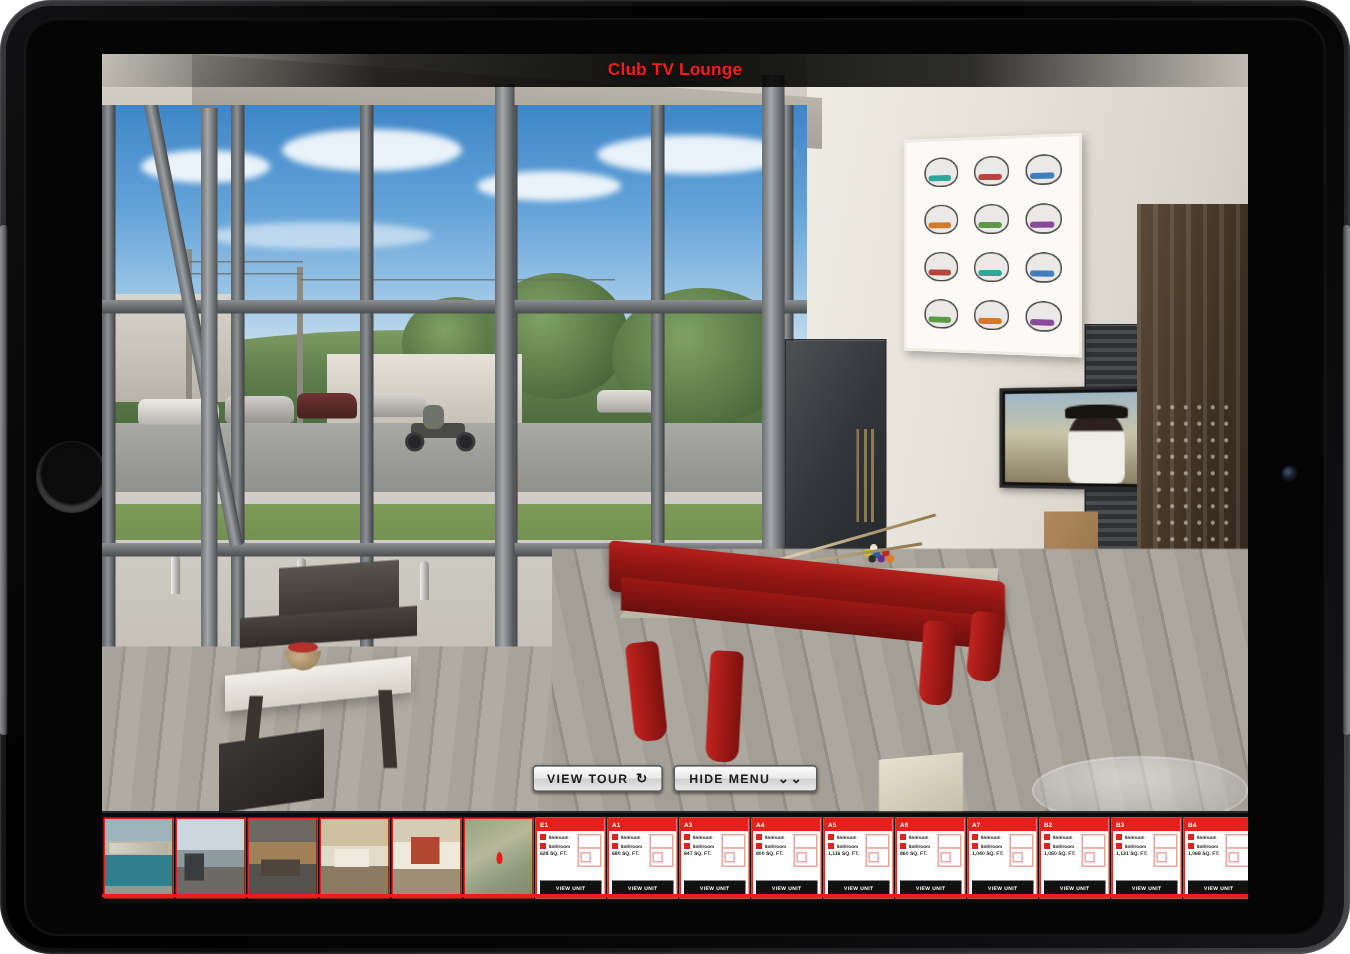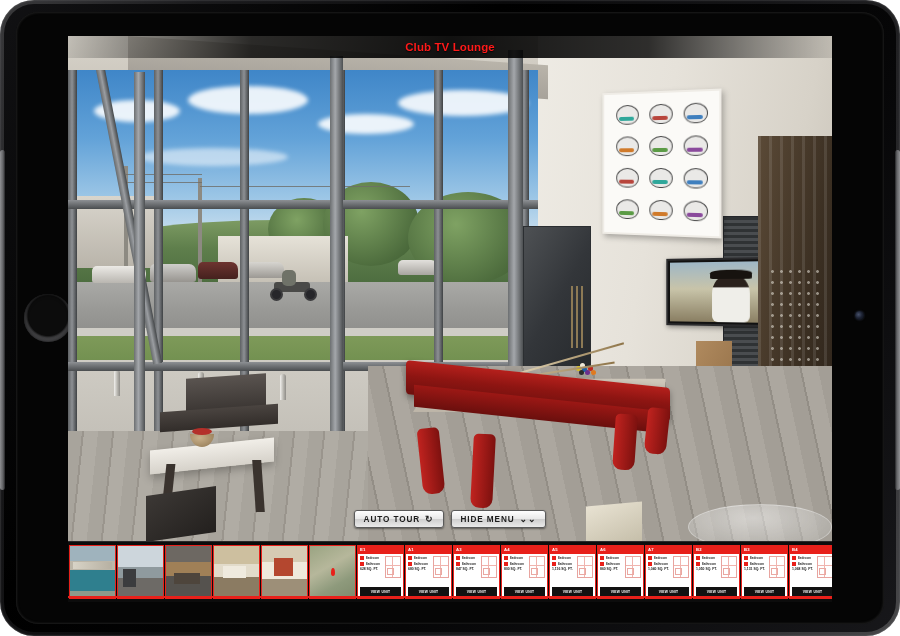--- a/index.html
+++ b/index.html
@@ -581,21 +581,21 @@
 
       <div class="round-table"></div>
       <div class="chair-fg"></div>
 
       <div id="pano-titlebar">
         <span id="pano-title">Club TV Lounge</span>
       </div>
 
       <div id="pano-controls">
         <button class="ctl-btn">
-          <span>AUTO TOUR</span>
+          <span>VIEW TOUR</span>
           <span class="ctl-icon">↻</span>
         </button>
         <button class="ctl-btn">
           <span>HIDE MENU</span>
           <span class="ctl-icon">⌄⌄</span>
         </button>
       </div>
     </div>
 
     <div id="menu-strip">

